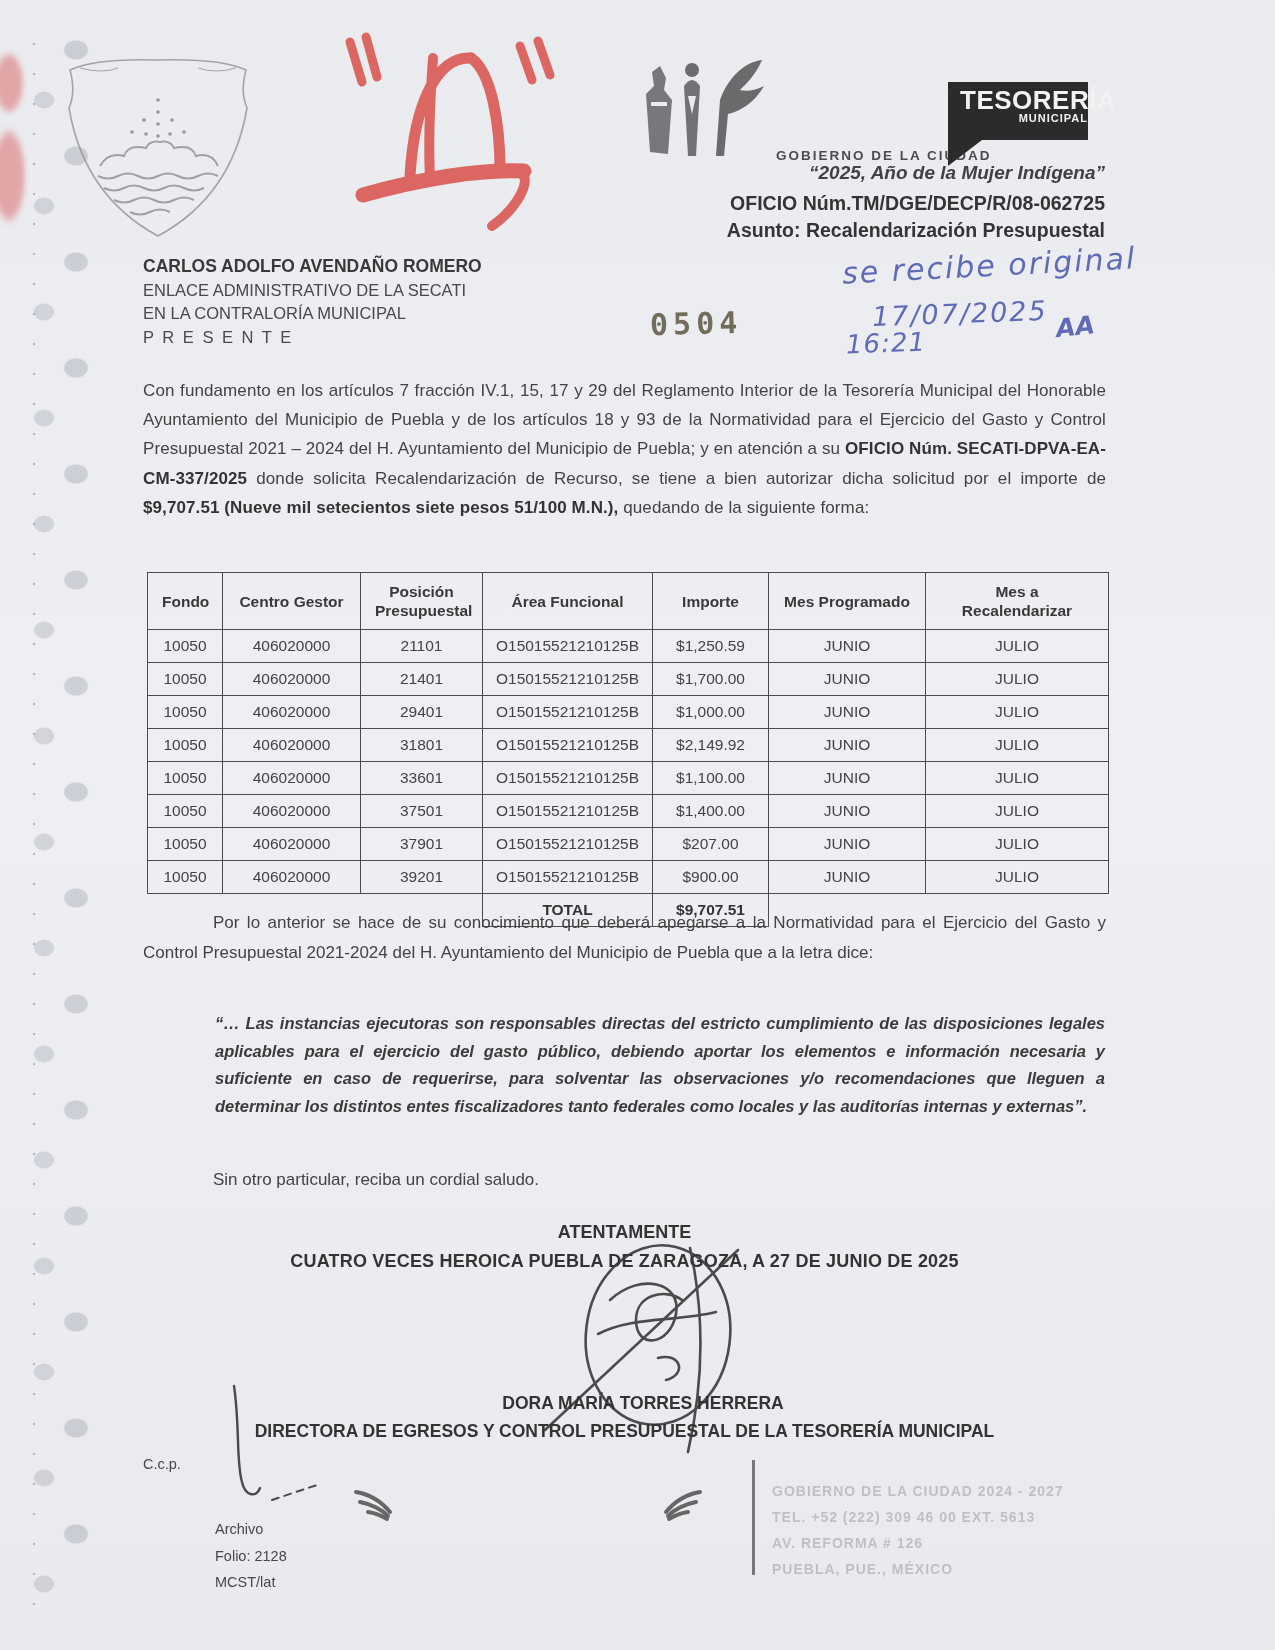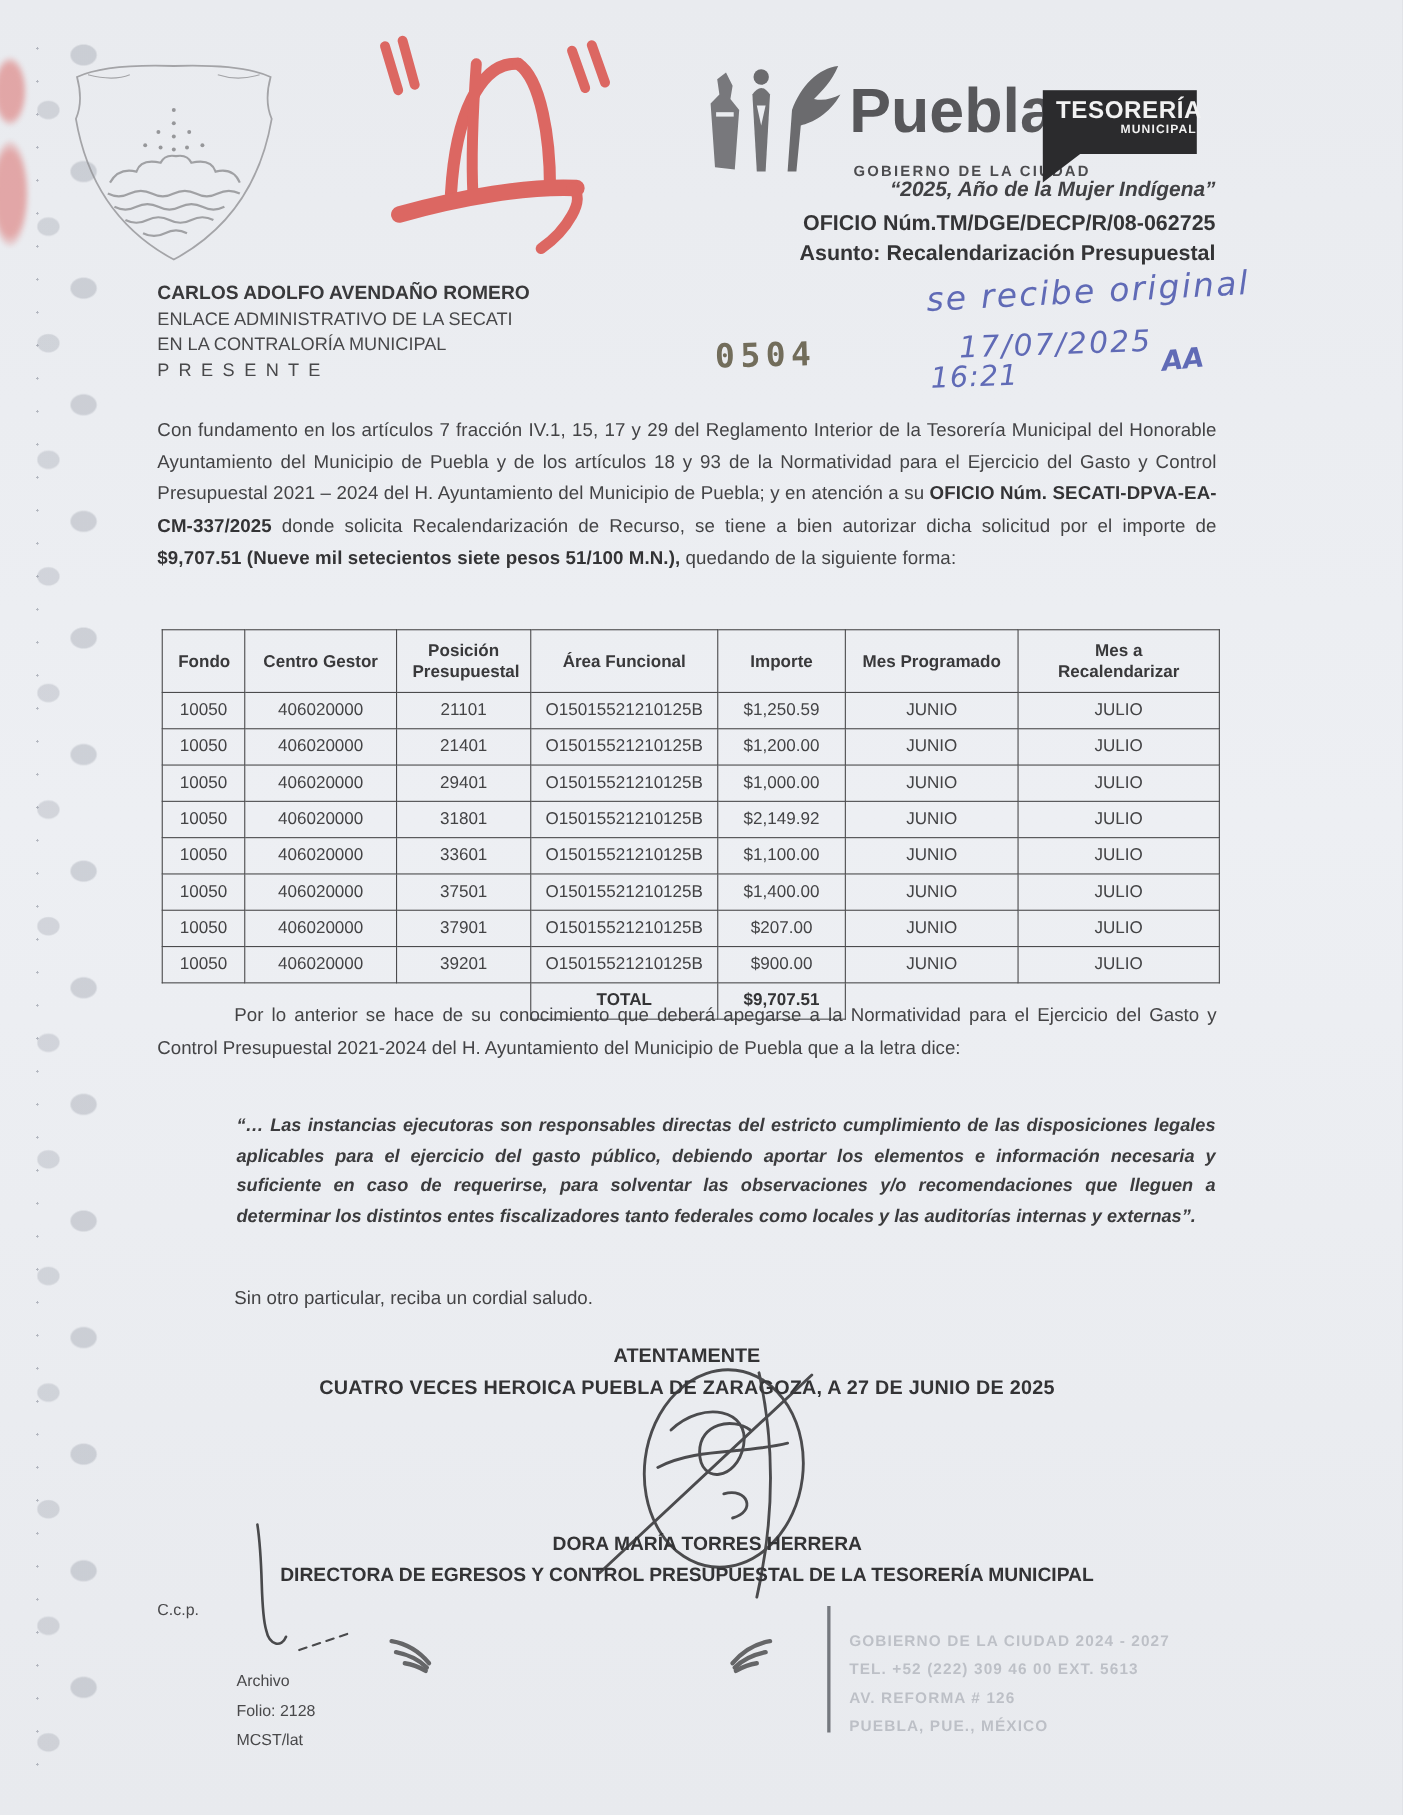--- a/index.html
+++ b/index.html
@@ -15,21 +15,21 @@
     background-size:140px 106px,140px 106px,140px 30px;background-repeat:repeat-y;filter:blur(.4px);}
   .red-smudge{position:absolute;border-radius:50%;filter:blur(2.5px);opacity:.45;
     background:radial-gradient(ellipse at center,#d9534f 0 55%,rgba(217,83,79,0) 75%);}
   
   .crest{position:absolute;left:58px;top:48px;opacity:.75;}
   .brand-icons{position:absolute;left:636px;top:56px;opacity:.88;}
   .wordmark{position:absolute;left:772px;top:68px;font-size:57px;font-weight:bold;color:#57575a;letter-spacing:0;}
   .brand-sub{position:absolute;left:776px;top:148px;font-size:13.5px;font-weight:bold;color:#4c4c4f;letter-spacing:2px;}
   .badge{position:absolute;left:948px;top:82px;width:140px;height:58px;background:#2b2b2d;color:#f2f2f2;
          padding:6px 0 0 12px;box-sizing:border-box;}
-  .badge .l1{font-size:22px;font-weight:bold;letter-spacing:.5px;line-height:24px;text-align:center;}
+  .badge .l1{font-size:26px;font-weight:bold;letter-spacing:.5px;line-height:24px;text-align:center;}
   .badge .l2{font-size:11px;font-weight:bold;letter-spacing:1px;line-height:12px;text-align:right;}
   .badge-tail{position:absolute;left:948px;top:140px;width:0;height:0;
     border-top:26px solid #2b2b2d;border-right:34px solid transparent;}
   .slogan{position:absolute;right:170px;top:162px;font-size:19px;font-style:italic;font-weight:600;color:#414144;}
   .oficio{position:absolute;right:170px;top:192px;font-size:19.5px;font-weight:bold;color:#343436;}
   .asunto{position:absolute;right:170px;top:219px;font-size:19.5px;font-weight:bold;color:#343436;}
   
   .recipient{position:absolute;left:143px;top:255px;line-height:23.5px;}
   .recipient .name{font-size:17.5px;font-weight:bold;color:#39393b;}
   .recipient .ln{font-size:16.5px;color:#48484a;}
@@ -139,21 +139,20 @@
     <g fill="#5a5a5d">
       <path d="M14,96 L10,38 L18,30 L16,16 L24,10 L30,22 L28,34 L36,44 L32,98 Z" opacity=".9"></path>
       <rect x="15" y="46" width="16" height="4" fill="#ebedf1"></rect>
       <path d="M52,100 L48,30 Q56,18 64,30 L60,100 Z" opacity=".95"></path>
       <circle cx="56" cy="14" r="7"></circle>
       <path d="M52,40 l8,0 -4,18 z" fill="#ebedf1"></path>
       <path d="M84,44 C92,22 108,6 126,4 C120,18 112,26 104,34 C112,36 120,34 128,30 C118,48 102,56 92,58 L88,100 L80,100 Z"></path>
     </g>
   </svg>
 
-  <div class="wordmark">Puebla</div>
   <div class="brand-sub">GOBIERNO DE LA CIUDAD</div>
   <div class="badge">
     <div class="l1">TESORERÍA</div>
     <div class="l2">MUNICIPAL</div>
   </div>
   <div class="badge-tail"></div>
 
   <div class="slogan">“2025, Año de la Mujer Indígena”</div>
   <div class="oficio">OFICIO Núm.TM/DGE/DECP/R/08-062725</div>
   <div class="asunto">Asunto: Recalendarización Presupuestal</div>
@@ -202,21 +201,21 @@
           <td>O15015521210125B</td>
           <td>$1,250.59</td>
           <td>JUNIO</td>
           <td>JULIO</td>
         </tr>
       <tr>
           <td>10050</td>
           <td>406020000</td>
           <td>21401</td>
           <td>O15015521210125B</td>
-          <td>$1,200.00</td>
+          <td>$1,700.00</td>
           <td>JUNIO</td>
           <td>JULIO</td>
         </tr>
       <tr>
           <td>10050</td>
           <td>406020000</td>
           <td>29401</td>
           <td>O15015521210125B</td>
           <td>$1,000.00</td>
           <td>JUNIO</td>

